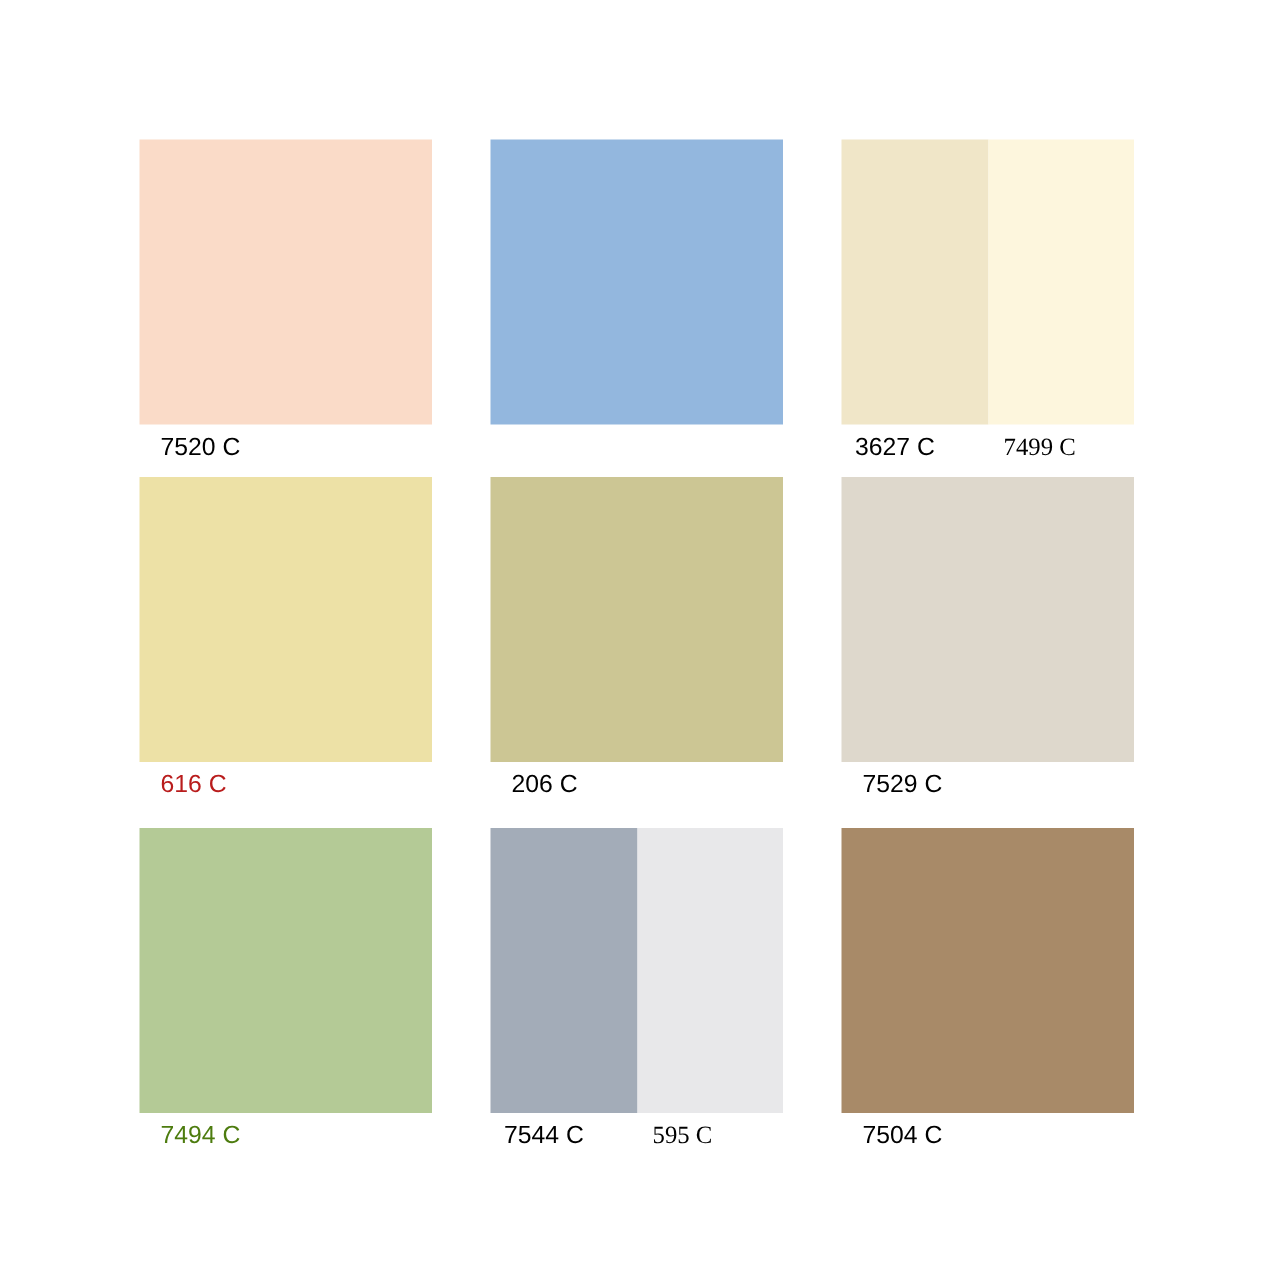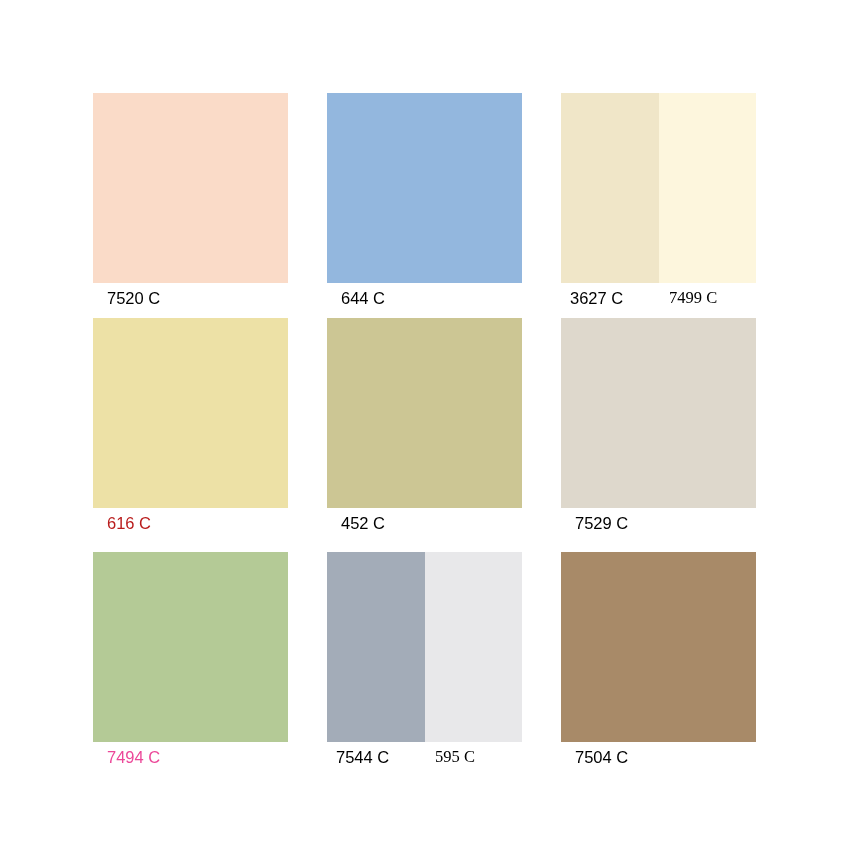--- a/index.html
+++ b/index.html
@@ -83,23 +83,20 @@
         <div class="chip" style="background: rgb(250, 219, 200);"></div>
       </div>
       <div class="labels">
         <div class="label single" style="color: rgb(0, 0, 0);">7520 C</div>
       </div>
     </div>
     <div class="swatch-cell">
       <div class="chips">
         <div class="chip" style="background: rgb(147, 183, 222);"></div>
       </div>
-      <div class="labels">
-        <div class="label single" style="color: rgb(0, 0, 0);">644 C</div>
-      </div>
     </div>
     <div class="swatch-cell">
       <div class="chips">
         <div class="chip" style="background: rgb(240, 230, 200);"></div>
         <div class="chip" style="background: rgb(253, 246, 221);"></div>
       </div>
       <div class="labels">
         <div class="label split-left" style="color: rgb(0, 0, 0);">3627 C</div>
         <div class="label split-right" style="color: rgb(0, 0, 0);">7499 C</div>
       </div>
@@ -110,37 +107,37 @@
       </div>
       <div class="labels">
         <div class="label single" style="color: #b91c1c;">616 C</div>
       </div>
     </div>
     <div class="swatch-cell">
       <div class="chips">
         <div class="chip" style="background: rgb(204, 198, 148);"></div>
       </div>
       <div class="labels">
-        <div class="label single" style="color: rgb(0, 0, 0);">452 C</div>
+        <div class="label single" style="color: rgb(0, 0, 0);">206 C</div>
       </div>
     </div>
     <div class="swatch-cell">
       <div class="chips">
         <div class="chip" style="background: rgb(222, 216, 204);"></div>
       </div>
       <div class="labels">
         <div class="label single" style="color: rgb(0, 0, 0);">7529 C</div>
       </div>
     </div>
     <div class="swatch-cell">
       <div class="chips">
         <div class="chip" style="background: rgb(180, 202, 150);"></div>
       </div>
       <div class="labels">
-        <div class="label single" style="color: #ec4899;">7494 C</div>
+        <div class="label single" style="color: #4d7c0f;">7494 C</div>
       </div>
     </div>
     <div class="swatch-cell">
       <div class="chips">
         <div class="chip" style="background: rgb(163, 172, 184);"></div>
         <div class="chip" style="background: rgb(232, 232, 234);"></div>
       </div>
       <div class="labels">
         <div class="label split-left" style="color: rgb(0, 0, 0);">7544 C</div>
         <div class="label split-right" style="color: rgb(0, 0, 0);">595 C</div>

